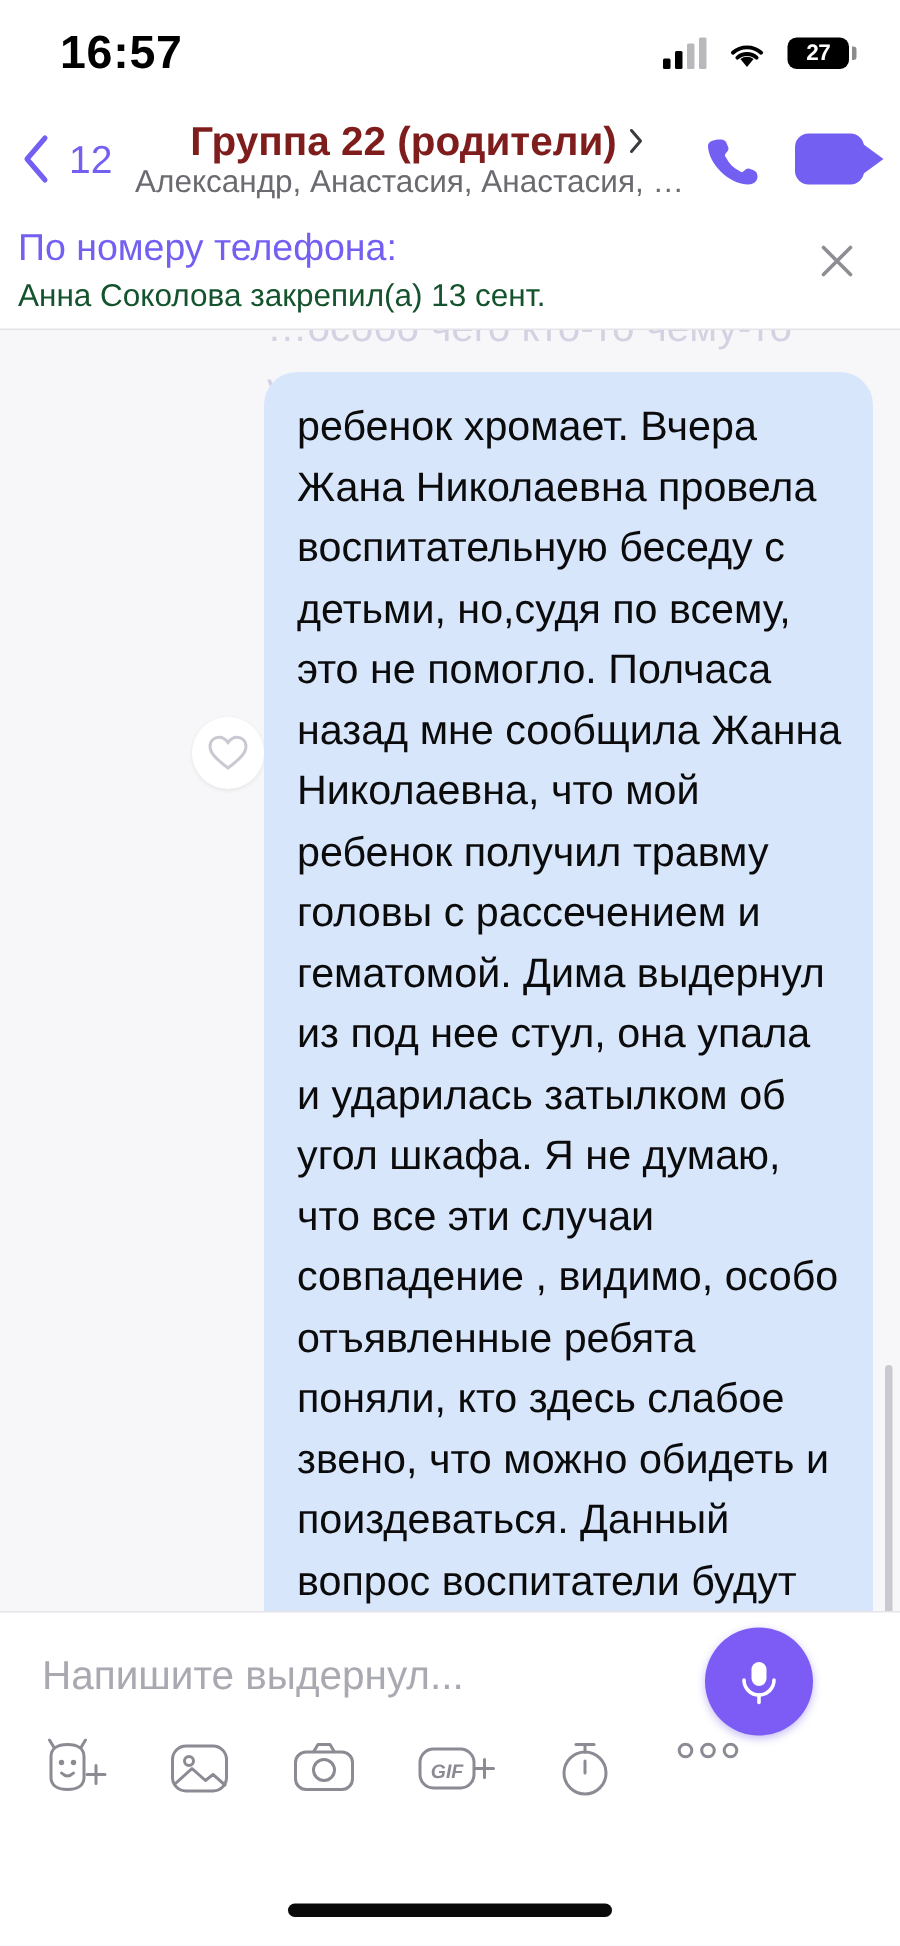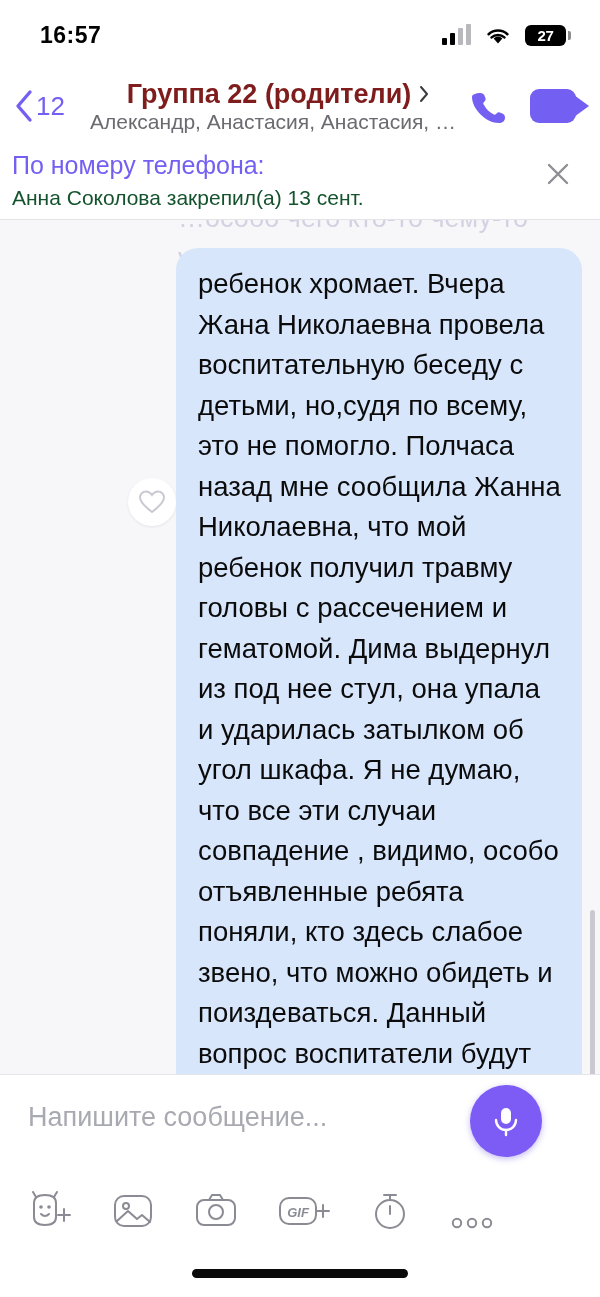--- a/index.html
+++ b/index.html
@@ -23,28 +23,28 @@
   .status-bar {
     height: 70px;
     flex: 0 0 70px;
     display: flex;
     align-items: center;
     justify-content: space-between;
     padding: 0 34px 0 40px;
     background: #ffffff;
   }
   .status-time {
-    font-size: 23px;
+    font-size: 31px;
     font-weight: 600;
     color: #000000;
     letter-spacing: 0.5px;
   }
   .status-right {
     display: flex;
-    align-items: flex-start;
+    align-items: flex-end;
     gap: 13px;
   }
   .signal-bars {
     display: flex;
     align-items: flex-end;
     gap: 3px;
     height: 20px;
   }
   .signal-bars i {
     display: block;
@@ -90,21 +90,21 @@
     display: flex;
     align-items: center;
     padding: 0 24px 0 14px;
     background: #ffffff;
     position: relative;
   }
   .nav-back {
     display: flex;
     align-items: center;
     color: #7360f2;
-    gap: 2px;
+    gap: 12px;
     min-width: 72px;
   }
   .chevron-left {
     width: 20px; height: 34px;
   }
   .nav-back-count {
     font-size: 26px;
     color: #7360f2;
   }
   .nav-titles {
@@ -260,21 +260,21 @@
   }
   .composer-input {
     height: 84px;
     display: flex;
     align-items: center;
     font-size: 27px;
     color: #a9a9b1;
   }
   .composer-icons {
     display: flex;
-    align-items: flex-end;
+    align-items: flex-start;
     gap: 40px;
     height: 72px;
   }
   .cicon { color: #8b8b94; display: flex; align-items: center; }
   .mic-button {
     position: absolute;
     right: 58px;
     top: 10px;
     width: 72px; height: 72px;
     border-radius: 50%;
@@ -390,21 +390,21 @@
       <div class="bubble">
         <div class="bubble-text">ребенок хромает. Вчера Жана Николаевна провела воспитательную беседу с детьми, но,судя по всему, это не помогло. Полчаса назад мне сообщила Жанна Николаевна, что мой ребенок получил травму головы с рассечением и гематомой. Дима выдернул из под нее стул, она упала и ударилась затылком об угол шкафа. Я не думаю, что все эти случаи совпадение , видимо, особо отъявленные ребята поняли, кто здесь слабое звено, что можно обидеть и поиздеваться. Данный вопрос воспитатели будут выносить на родительское собрание. Я со совей стороны прошу провести серьезную беседу со своими детьми. В дальнейшем, я буду снимать побои и обращаться за помощью в соответствующие органы.</div>
 
       </div>
     </div>
 
     <div class="scrollbar"></div>
   </div>
 
   <div class="composer">
-    <div class="composer-input">Напишите сообщение...</div>
+    <div class="composer-input">Напишите выдернул...</div>
 
     <div class="composer-icons">
       <div class="cicon">
         <svg width="44" height="40" viewBox="0 0 44 40">
           <path d="M6 12 C6 7 10 4 17 4 C24 4 28 7 28 12 L28 26 C28 31 24 34 17 34 C10 34 6 31 6 26 Z" fill="none" stroke="#8b8b94" stroke-width="2"></path>
           <path d="M8 6 L5 1 M26 6 L29 1" stroke="#8b8b94" stroke-width="2" stroke-linecap="round"></path>
           <circle cx="13" cy="16" r="1.8" fill="#8b8b94"></circle>
           <circle cx="21" cy="16" r="1.8" fill="#8b8b94"></circle>
           <path d="M13 23 q4 4 8 0" stroke="#8b8b94" stroke-width="2" fill="none" stroke-linecap="round"></path>
           <path d="M36 18 L36 30 M30 24 L42 24" stroke="#8b8b94" stroke-width="2" stroke-linecap="round"></path>

